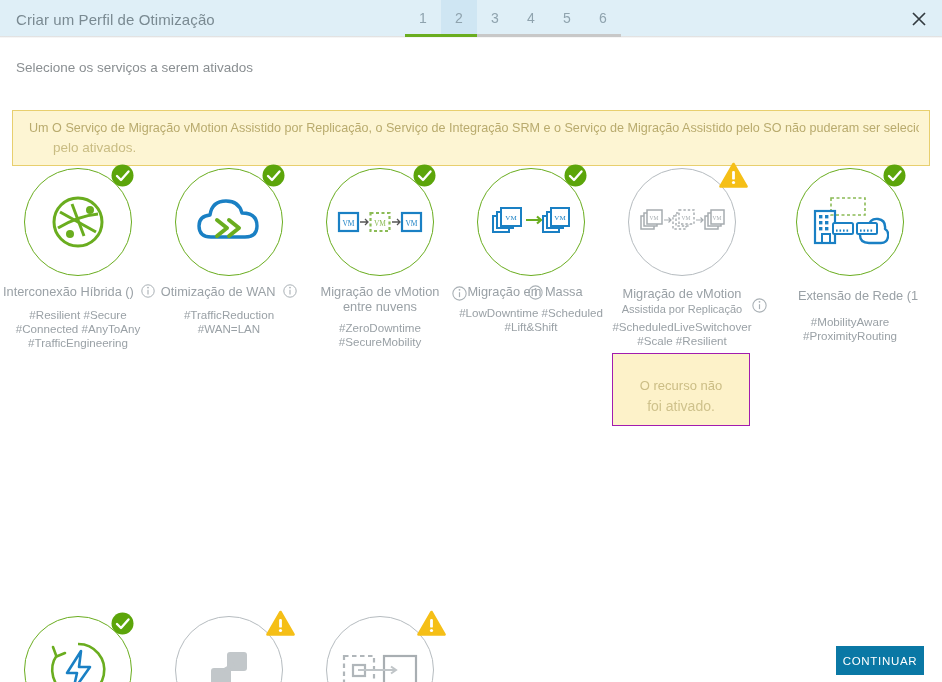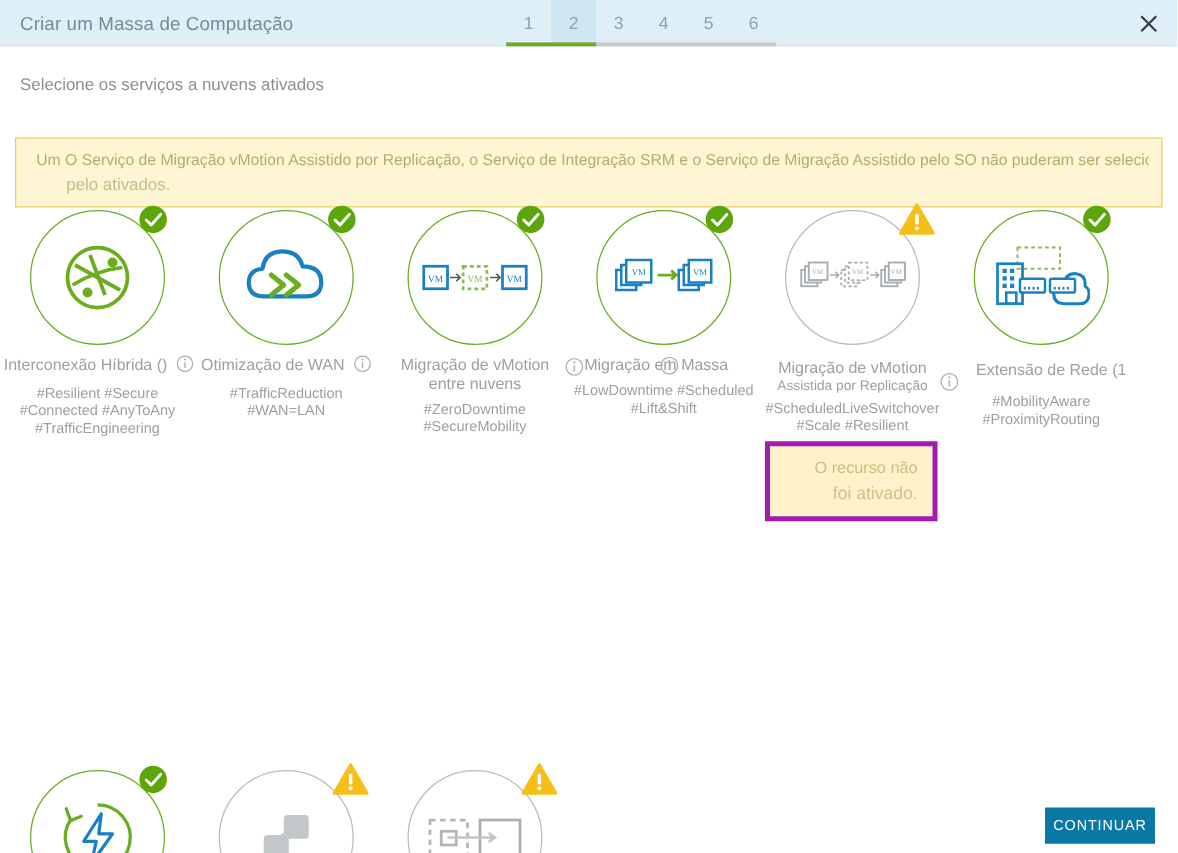--- a/index.html
+++ b/index.html
@@ -170,23 +170,23 @@
     margin-top: 7px;
     font-size: 11.6px;
     color: #9aa1a6;
     line-height: 14px;
     white-space: nowrap;
   }
   .tags.wrap { white-space: normal; }
   .tooltip {
     position: absolute;
     background: #fdf2c9;
-    border: 4px solid #a21caf;
-    padding: 7px 12px 9px 12px;
-    text-align: right;
+    border: 1px solid #a21caf;
+    padding: 22px 12px 9px 12px;
+    text-align: center;
     line-height: 20px;
     width: 138px;
   }
   .tt-l1 { font-size: 13px; color: #cbbd85; }
   .tt-l2 { font-size: 14px; color: #cfc28c; }
 
   
   .continue-btn {
     position: absolute;
     left: 836px;
@@ -199,21 +199,21 @@
     letter-spacing: .7px;
     border: none;
     cursor: pointer;
     font-family: "Liberation Sans", sans-serif;
   }
 </style>
 </head>
 <body>
 
 <div class="header">
-  <div class="header-title">Criar um Massa de Computação</div>
+  <div class="header-title">Criar um Perfil de Otimização</div>
 
   <div class="steps">
     <div class="step">1</div>
     <div class="step active">2</div>
     <div class="step">3</div>
     <div class="step">4</div>
     <div class="step">5</div>
     <div class="step">6</div>
   </div>
 
@@ -222,21 +222,21 @@
   </div>
 
   <div class="close-btn">
     <svg width="16" height="16" viewBox="0 0 16 16">
       <path d="M2 2 L14 14 M14 2 L2 14" stroke="#333b40" stroke-width="1.7" fill="none"></path>
     </svg>
   </div>
 </div>
 <div class="header-shadow"></div>
 
-<div class="subtitle">Selecione os serviços a nuvens ativados</div>
+<div class="subtitle">Selecione os serviços a serem ativados</div>
 
 <div class="banner">
   <div class="banner-text">Um O Serviço de Migração vMotion Assistido por Replicação, o Serviço de Integração SRM e o Serviço de Migração Assistido pelo SO não puderam ser selecionados p</div>
   <div class="banner-text2">pelo ativados.</div>
 </div>
 
 <div class="grid">
 
   <div class="row">
 
@@ -419,21 +419,21 @@
           <circle cx="7" cy="3.6" r="0.85" fill="#a9b0b5"></circle>
           <path d="M7 5.8 L7 10.4" stroke="#a9b0b5" stroke-width="1.1"></path>
         </svg>
       </span>
       <div class="tooltip" style="left:5px; top:185px;">
         <div class="tt-l1">O recurso não</div>
         <div class="tt-l2">foi ativado.</div>
       </div>
     </div>
 
-    <div class="card" style="left:758px; top:0;">
+    <div class="card" style="left:775px; top:0;">
       <div class="circle-wrap">
         <div class="circle">
           <svg width="78" height="54" viewBox="0 0 78 54">
             <rect x="20" y="3" width="34" height="17" fill="none" stroke="#8bbb55" stroke-width="1.6" stroke-dasharray="3,2.5"></rect>
             <rect x="4" y="16" width="20" height="32" fill="none" stroke="#1a80c4" stroke-width="2.2"></rect>
             <g fill="#1a80c4">
               <rect x="8" y="20" width="3.4" height="3.4"></rect>
                 <rect x="14" y="20" width="3.4" height="3.4"></rect>
               <rect x="8" y="26" width="3.4" height="3.4"></rect>
                 <rect x="14" y="26" width="3.4" height="3.4"></rect>

